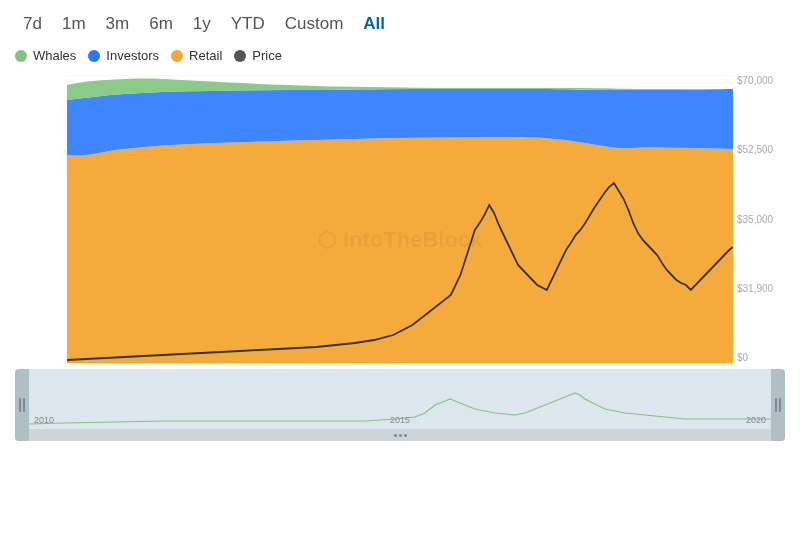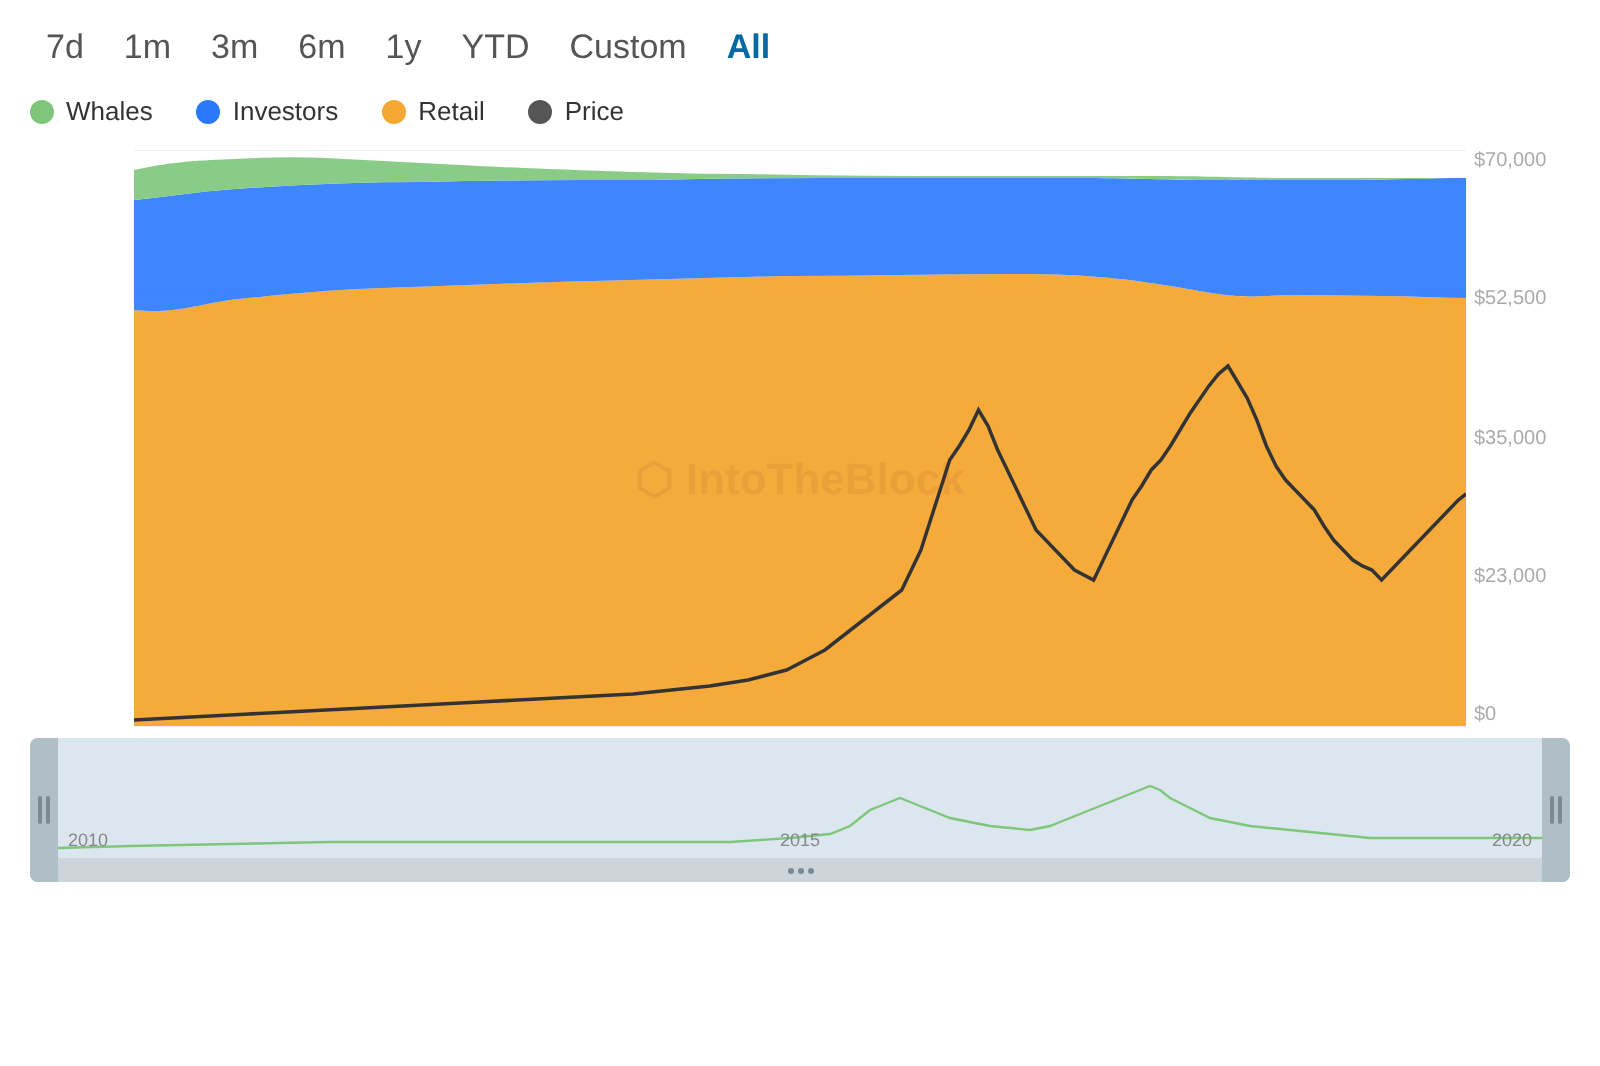--- a/index.html
+++ b/index.html
@@ -36,21 +36,21 @@
     }
     .time-btn.active {
       font-weight: 700;
       color: #0369a1;
     }
 
     
     .legend {
       display: flex;
       align-items: center;
-      gap: 22px;
+      gap: 12px;
       margin-bottom: 12px;
       font-size: 13px;
       color: #333;
     }
     .legend-item {
       display: flex;
       align-items: center;
       gap: 6px;
     }
     .legend-dot {
@@ -268,21 +268,21 @@
     </div>
 
   <div class="chart-wrapper">
     <div class="chart-container">
 
 
       <div class="y-axis-right">
           <span>$70,000</span>
           <span>$52,500</span>
           <span>$35,000</span>
-          <span>$23,000</span>
+          <span>$31,900</span>
           <span>$0</span>
         </div>
 
       <div class="chart-svg-container">
         <div class="watermark">⬡ IntoTheBlock</div>
         <svg width="100%" height="100%" viewBox="0 0 694 290" preserveAspectRatio="none">
           <defs>
             <clipPath id="chartClip">
               <rect x="0" y="0" width="694" height="290"></rect>
             </clipPath>

